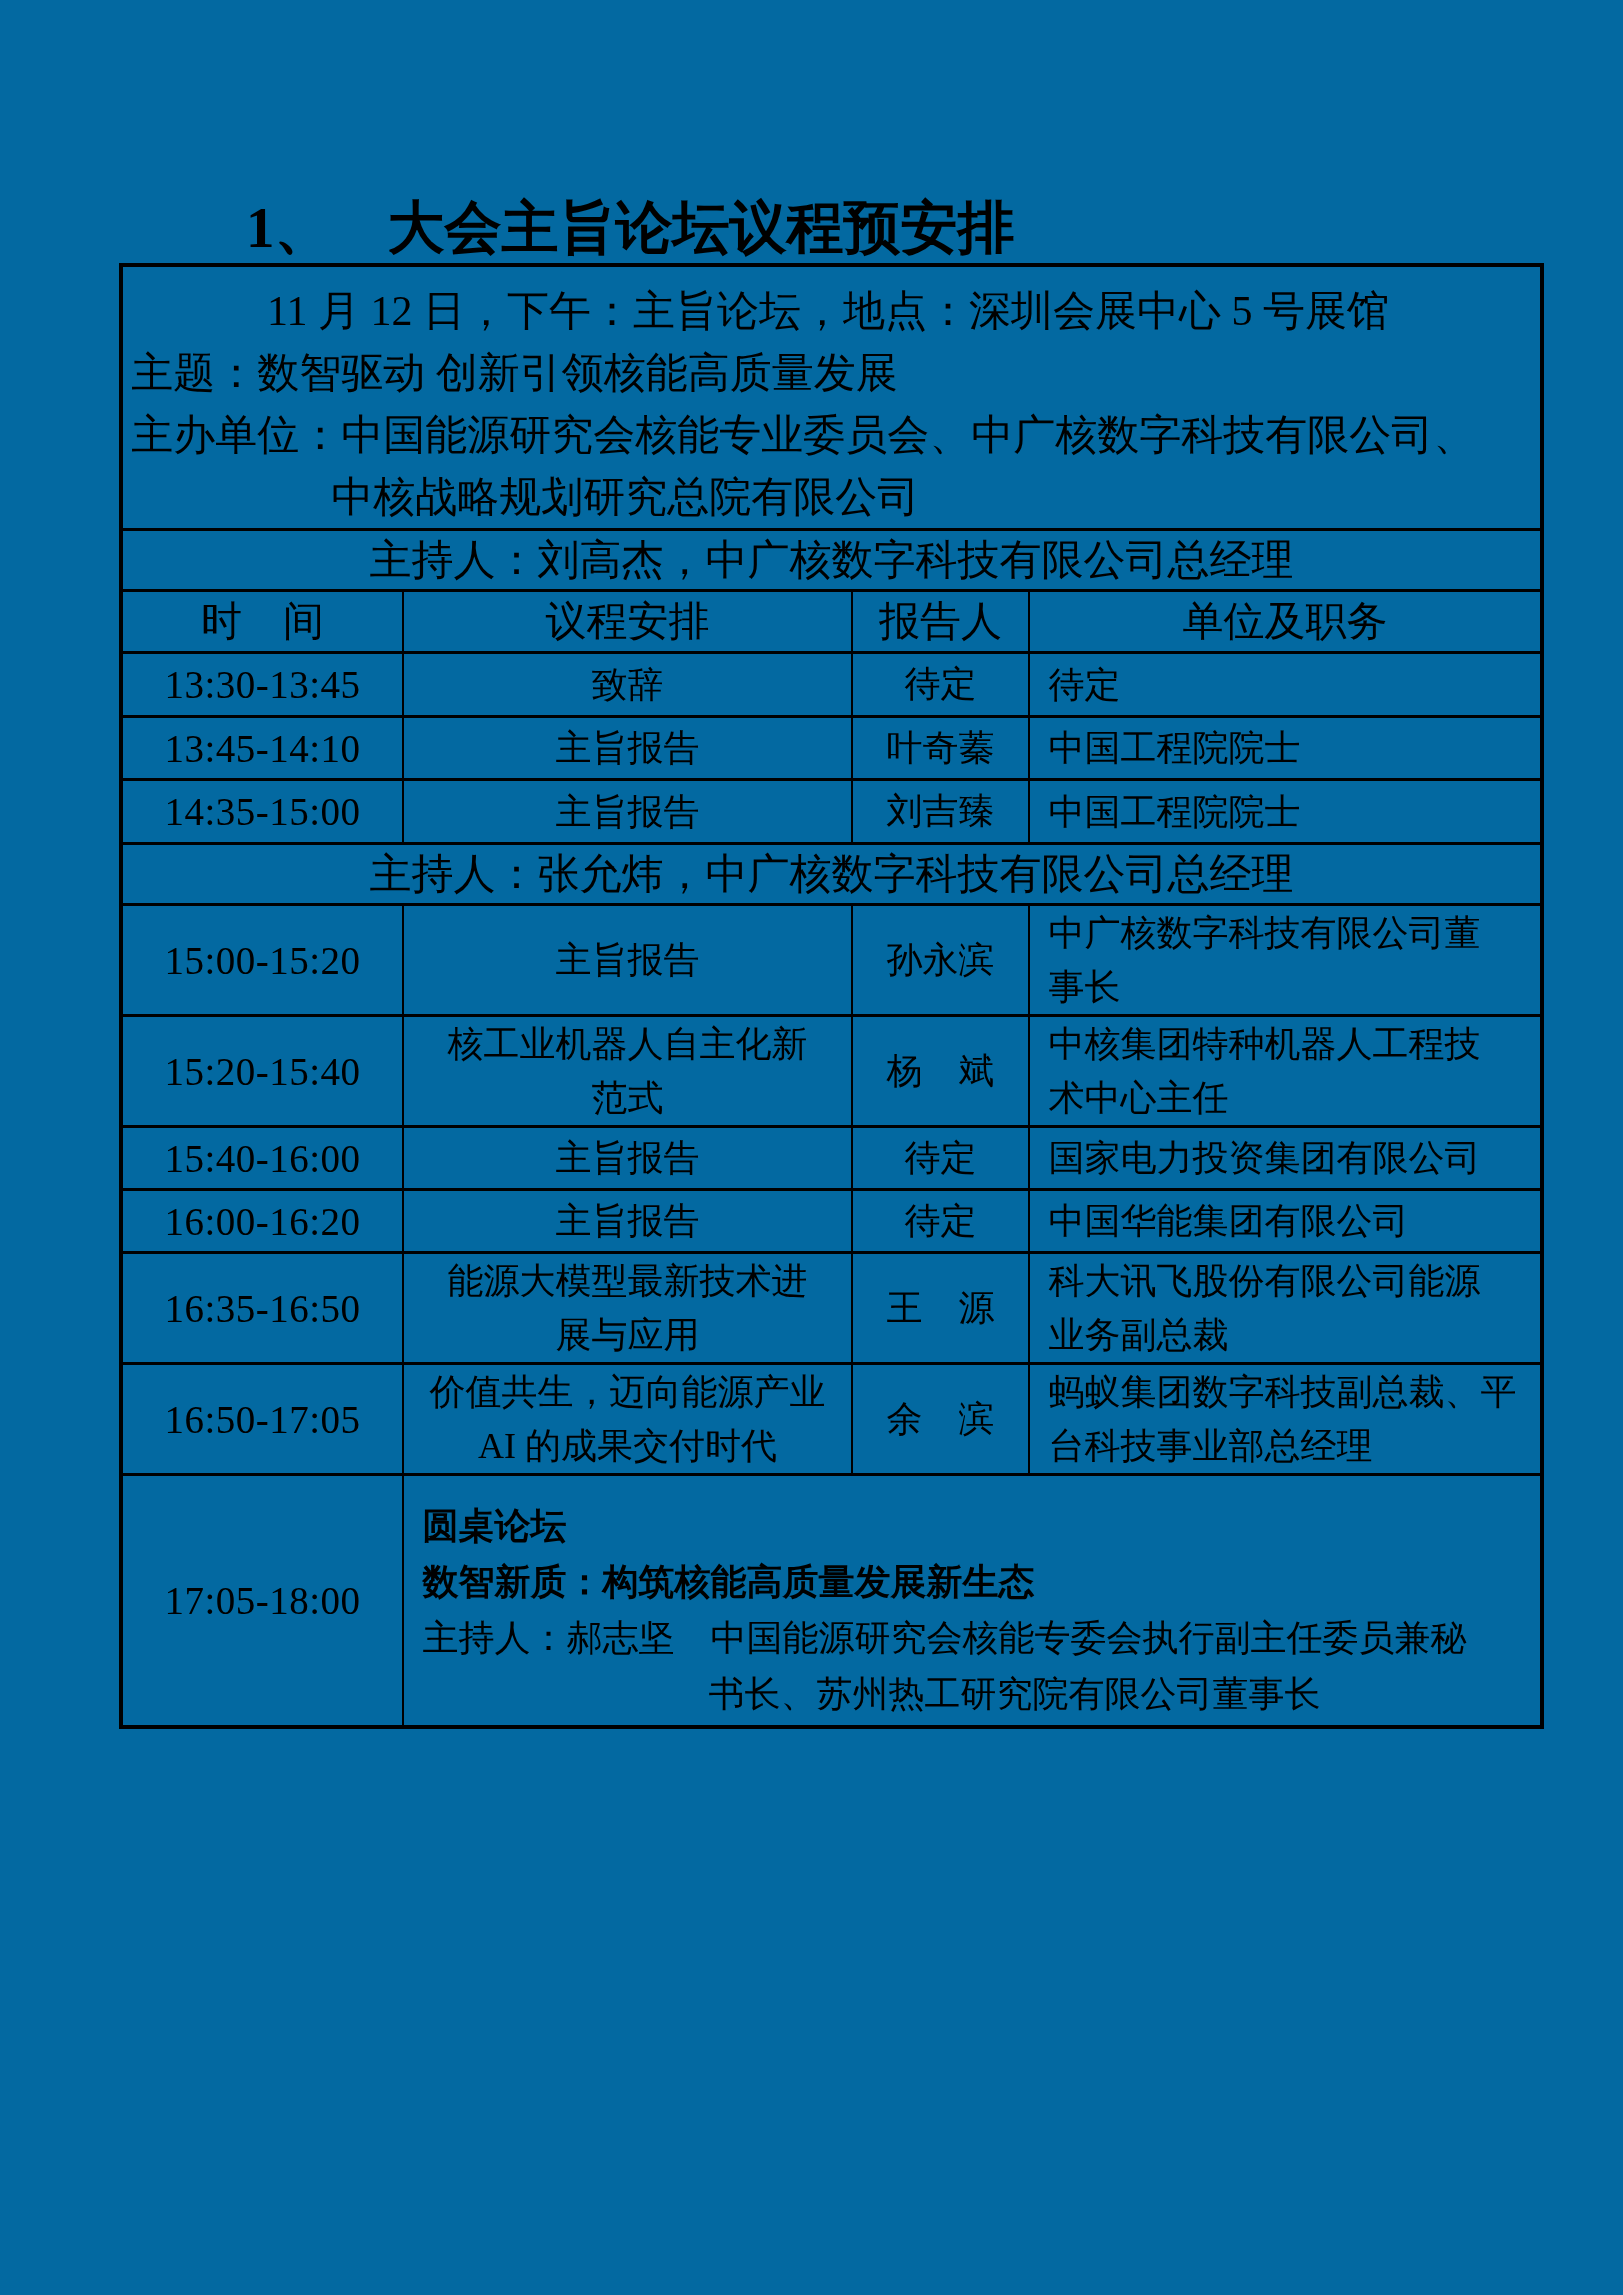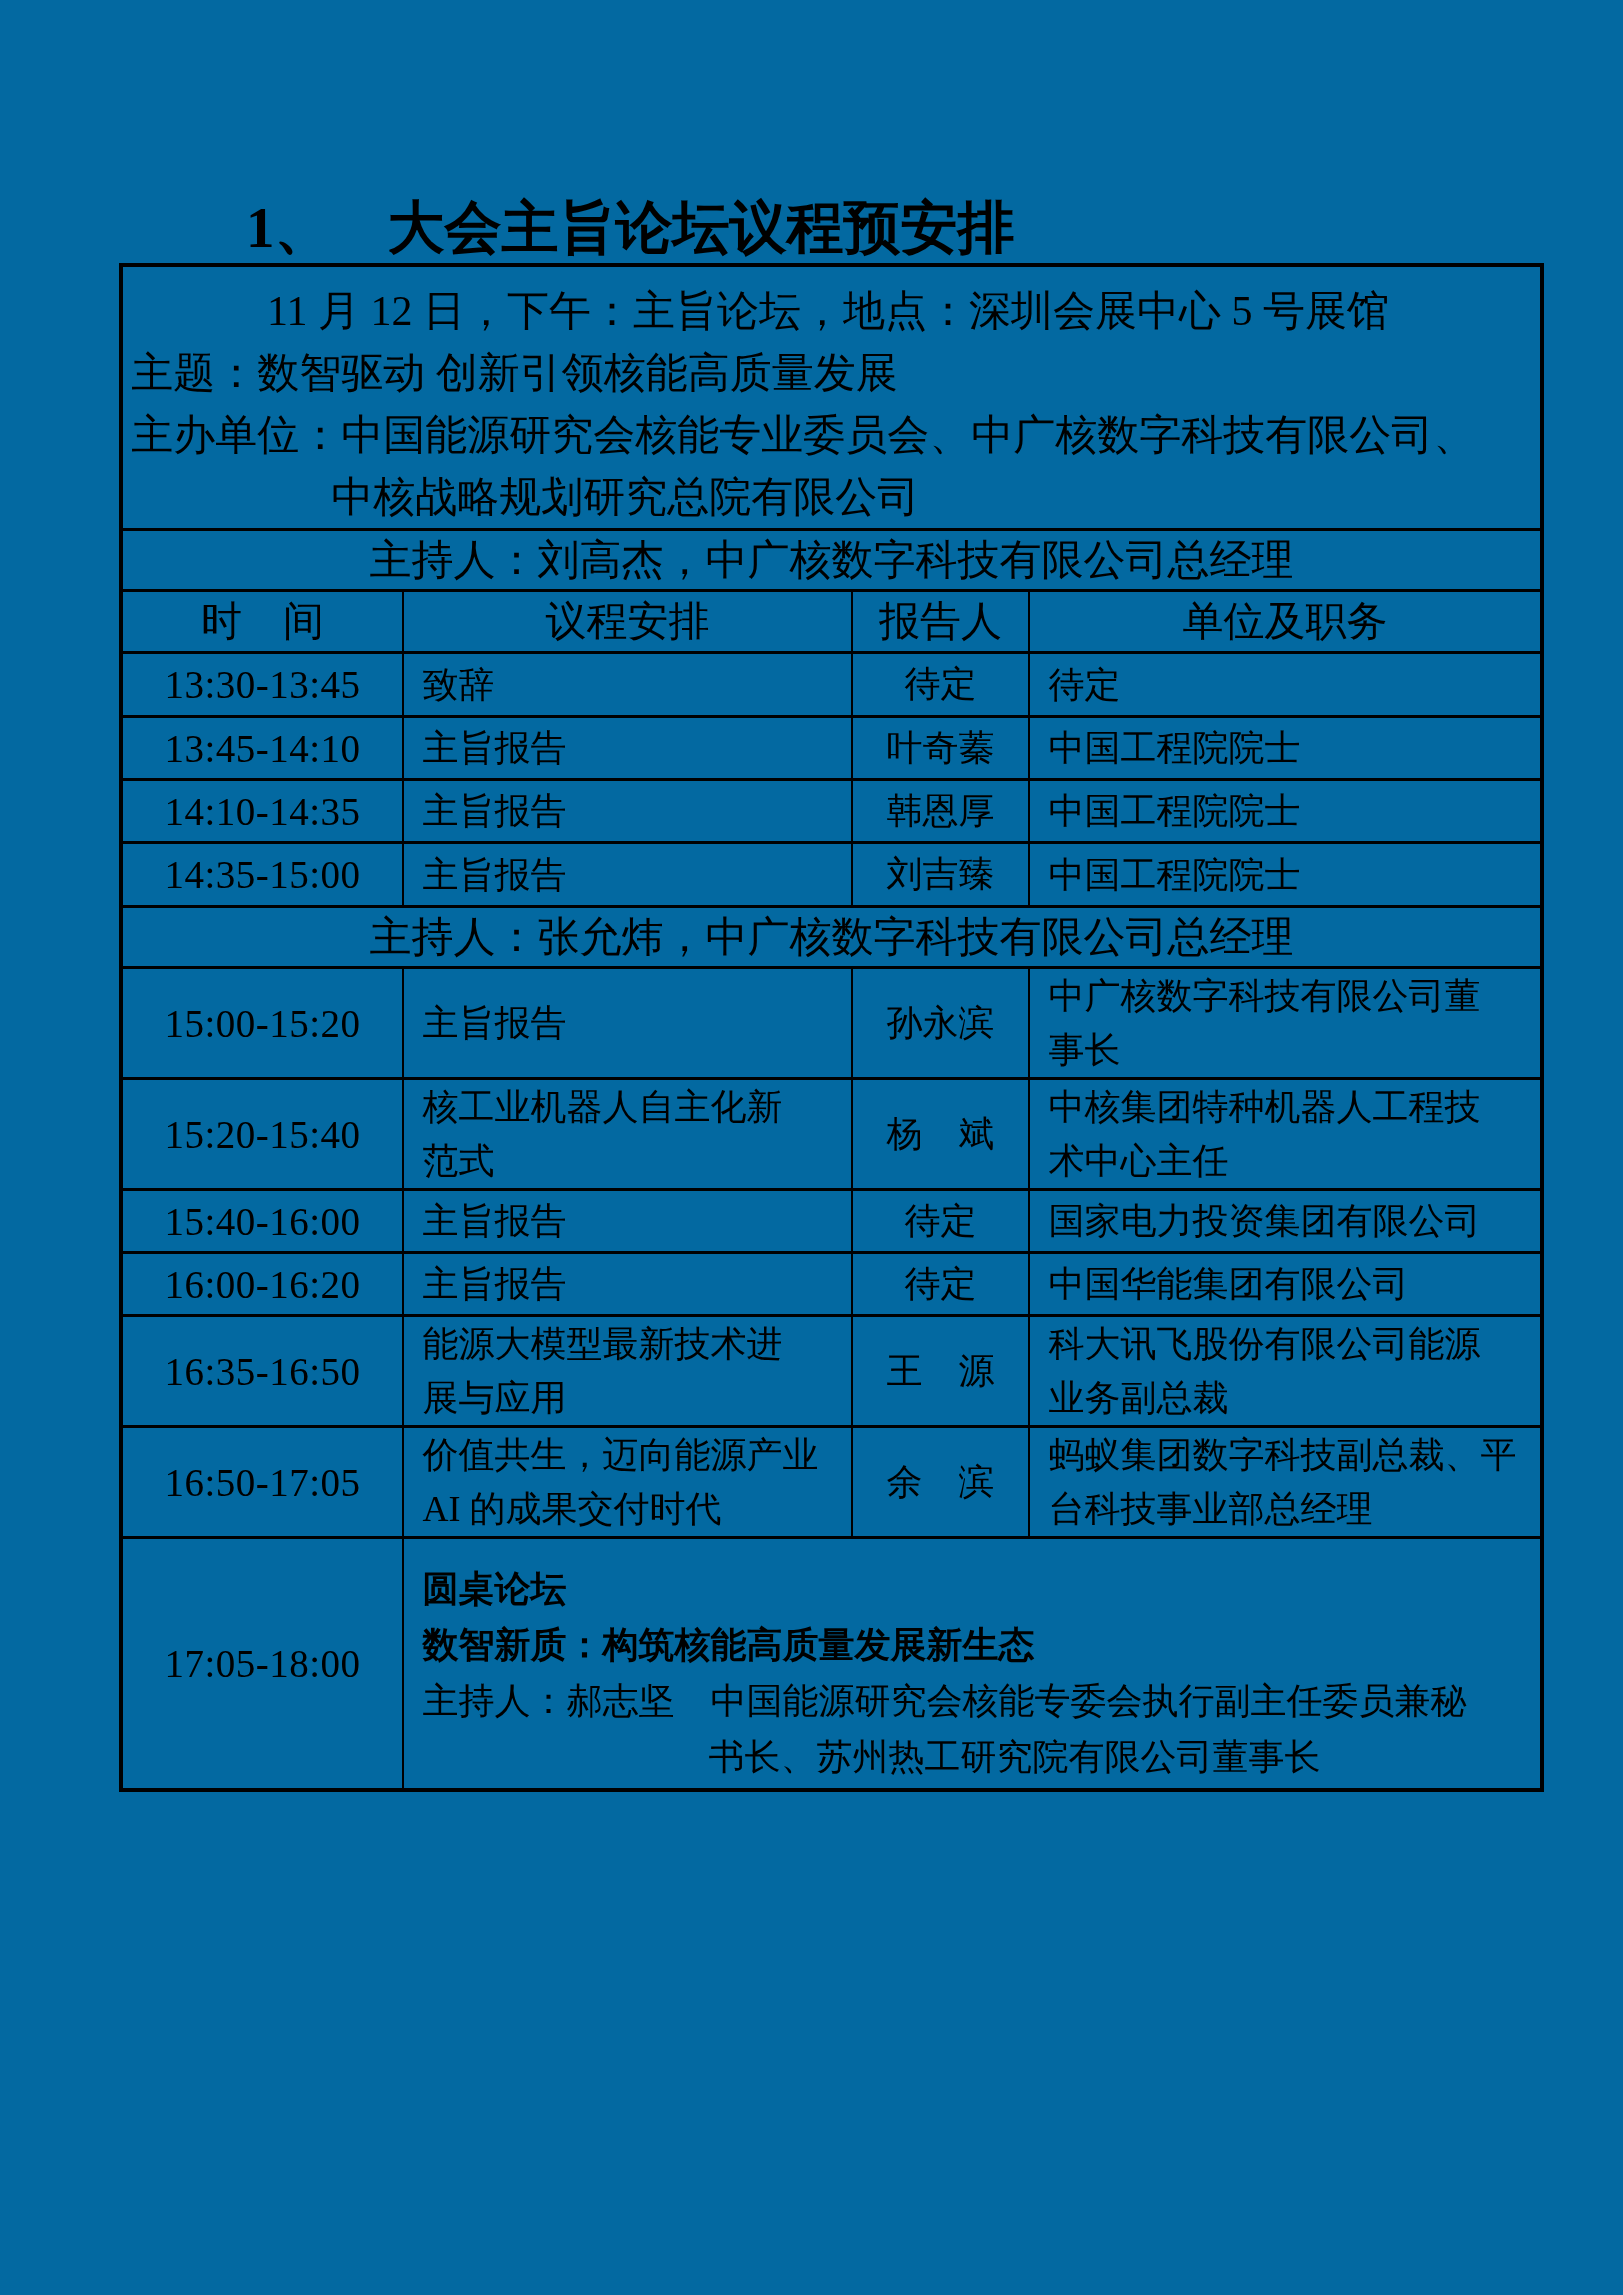--- a/index.html
+++ b/index.html
@@ -69,21 +69,21 @@
   .head-cell {
     font-size: 41px !important;
     font-weight: bold;
   }
   .c-time {
     text-align: center;
     font-size: 39px !important;
     letter-spacing: 0.5px;
   }
   .c-topic {
-    text-align: left;
+    text-align: center;
     padding: 0 18.4px !important;
     white-space: pre-line;
     line-height: 1.5;
   }
   .c-speaker { text-align: center; }
   .c-org {
     text-align: left;
     padding: 0 18.4px !important;
     white-space: pre-line;
     line-height: 1.5;
@@ -139,26 +139,20 @@
       <td class="c-topic">致辞</td>
       <td class="c-speaker">待定</td>
       <td class="c-org">待定</td>
     </tr>
     <tr style="height:63px">
       <td class="c-time">13:45-14:10</td>
       <td class="c-topic">主旨报告</td>
       <td class="c-speaker">叶奇蓁</td>
       <td class="c-org">中国工程院院士</td>
     </tr>
-    <tr style="height:63px">
-      <td class="c-time">14:10-14:35</td>
-      <td class="c-topic">主旨报告</td>
-      <td class="c-speaker">韩恩厚</td>
-      <td class="c-org">中国工程院院士</td>
-    </tr>
     <tr style="height:64px">
       <td class="c-time">14:35-15:00</td>
       <td class="c-topic">主旨报告</td>
       <td class="c-speaker">刘吉臻</td>
       <td class="c-org">中国工程院院士</td>
     </tr>
 
     <tr style="height:61px">
       <td colspan="4" class="mod-cell">主持人：张允炜，中广核数字科技有限公司总经理</td>
     </tr>

